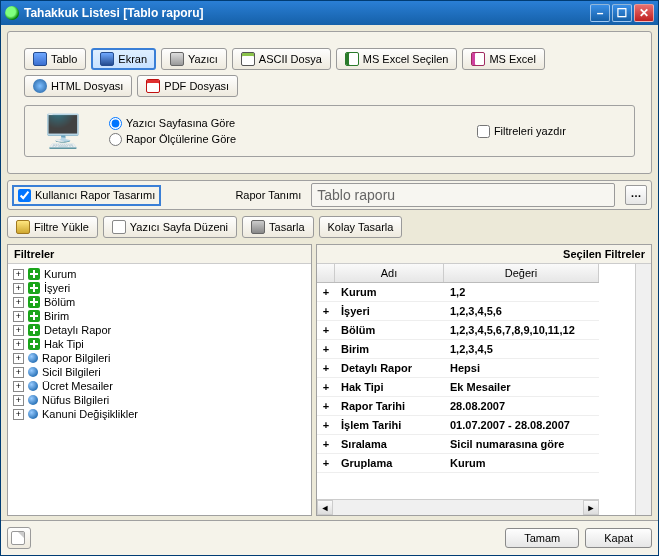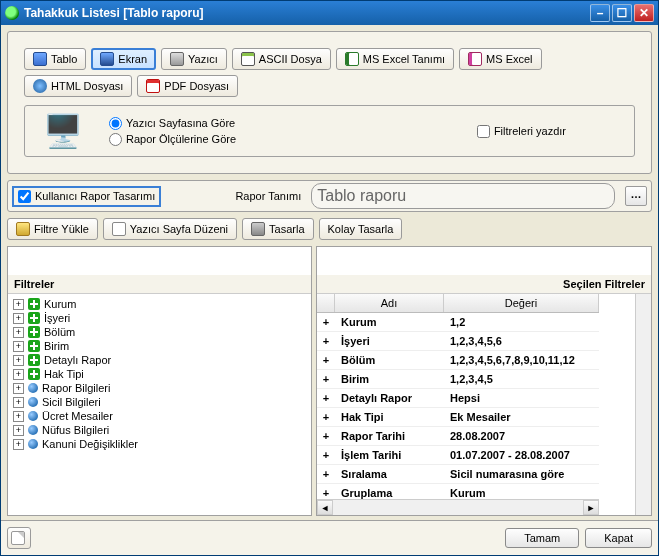--- a/index.html
+++ b/index.html
@@ -126,22 +126,22 @@
   .tanim-row .chk-wrap{
     border: 2px solid #3a7fd6;
     background: #f5f3ea;
     padding: 2px 4px;
     display:flex; align-items:center; gap:4px;
     font-weight: normal;
   }
   .tanim-row .lbl { min-width:90px; text-align:right; margin-left:40px;}
   .tanim-row input[type=text]{
     flex:1; border:1px solid #9a9a9a; background:#f7f6f1;
-    padding:3px 5px; font-size:16px; color:#666;
-    border-radius:10px;
+    padding:3px 5px; font-size:14px; color:#666;
+    border-radius:2px;
   }
   .tanim-row .dots{
     border:1px solid #9a9a9a; background:linear-gradient(#fff,#e6e6e6);
     width:22px; height:20px; text-align:center; border-radius:2px;
     line-height:14px; font-weight:bold;
   }
 
   .filter-panes {
     flex:1;
     display:flex;
@@ -154,21 +154,20 @@
     display:flex; flex-direction:column;
     overflow:hidden;
   }
   .pane-left { width: 305px; }
   .pane-right { flex:1; }
   .pane-title {
     font-weight:bold;
     padding:3px 6px;
     background:#f5f3ea;
     border-bottom:1px solid #ccc;
-    margin-top:28px;
   }
   .pane-right .pane-title { text-align:right; }
   .tree {
     flex:1; overflow:auto; padding:3px;
   }
   .tree-row {
     display:flex; align-items:center; gap:4px;
     padding:1px 2px;
     white-space:nowrap;
   }
@@ -257,21 +256,21 @@
         <div class="tbtn">
             <span class="icon i-yazici"></span>
             <span>Yazıcı</span>
           </div>
         <div class="tbtn">
             <span class="icon i-ascii"></span>
             <span>ASCII Dosya</span>
           </div>
         <div class="tbtn">
             <span class="icon i-excel"></span>
-            <span>MS Excel Tanımı</span>
+            <span>MS Excel Seçilen</span>
           </div>
         <div class="tbtn">
             <span class="icon i-access"></span>
             <span>MS Excel</span>
           </div>
       </div>
       <div class="toolbar-row" style="margin-top:5px;">
         <div class="tbtn">
             <span class="icon i-html"></span>
             <span>HTML Dosyası</span>

